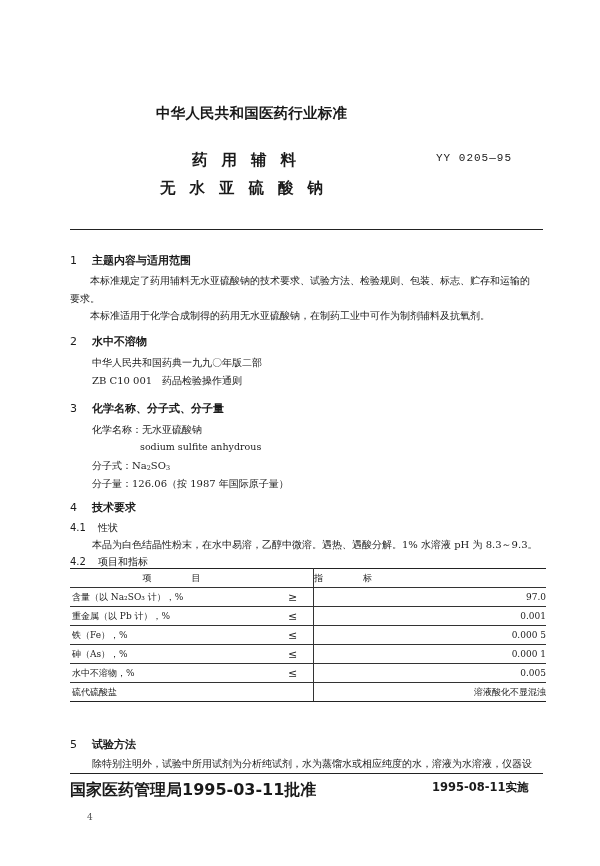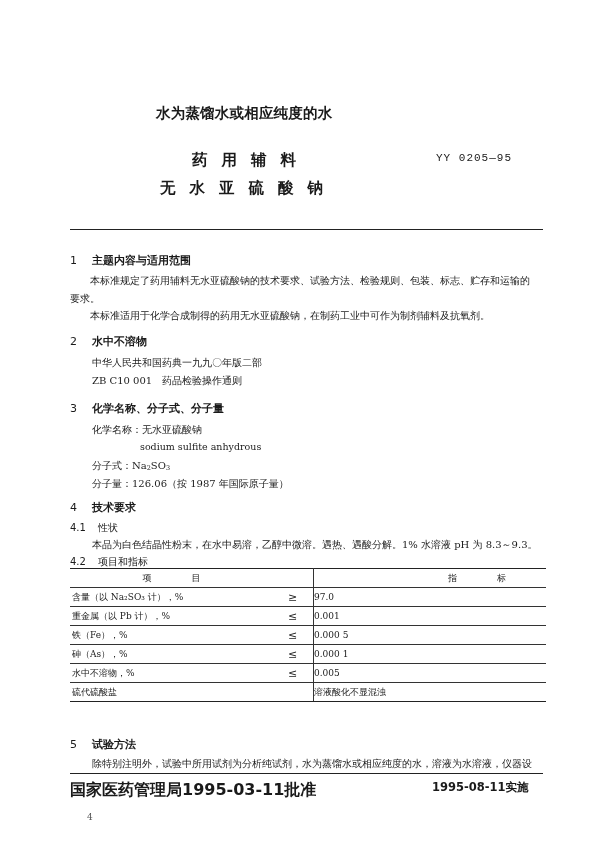--- a/index.html
+++ b/index.html
@@ -28,32 +28,32 @@
     border-collapse: collapse; font-size: 9px;
   }
   table.spec td, table.spec th {
     border-top: 1px solid #333; border-bottom: 1px solid #333;
     height: 18px; padding: 0; font-weight: normal;
   }
   table.spec tr:first-child th { border-top: 1.6px solid #222; }
   table.spec tr:last-child td { border-bottom: 1.6px solid #222; }
   table.spec .c-item { width: 200px; padding-left: 2px; text-align: left; }
   table.spec .c-op { width: 41px; text-align: center; font-size: 11px; border-right: 1px solid #333; }
-  table.spec .c-val { text-align: left; }
+  table.spec .c-val { text-align: right; }
   table.spec th.h-item { text-align: center; border-right: 1px solid #333; letter-spacing: 40px; }
-  table.spec th.h-val { text-align: right; letter-spacing: 40px; }
+  table.spec th.h-val { text-align: left; letter-spacing: 40px; }
 
   .footer-left { left: 70px; top: 780px; font-size: 16px; font-weight: bold; }
   .footer-right { left: 432px; top: 780px; font-size: 11.5px; font-weight: bold; }
   .page-num { left: 87px; top: 812px; font-size: 9px; color: #555; }
 </style>
 </head>
 <body>
 
-<div class="abs org sans">水为蒸馏水或相应纯度的水</div>
+<div class="abs org sans">中华人民共和国医药行业标准</div>
 <div class="abs code">YY 0205—95</div>
 <div class="abs title1 sans">药用辅料</div>
 <div class="abs title2 sans">无水亚硫酸钠</div>
 <div class="rule" style="left:70px; top:229px; width:473px;"></div>
 
 <div class="abs sec sans" style="left:70px; top:253px;">
   <span class="num">1</span><span>主题内容与适用范围</span>
 </div>
 <div class="abs p" style="left:90px; top:274px;">本标准规定了药用辅料无水亚硫酸钠的技术要求、试验方法、检验规则、包装、标志、贮存和运输的</div>
 <div class="abs p" style="left:70px; top:292px;">要求。</div>

